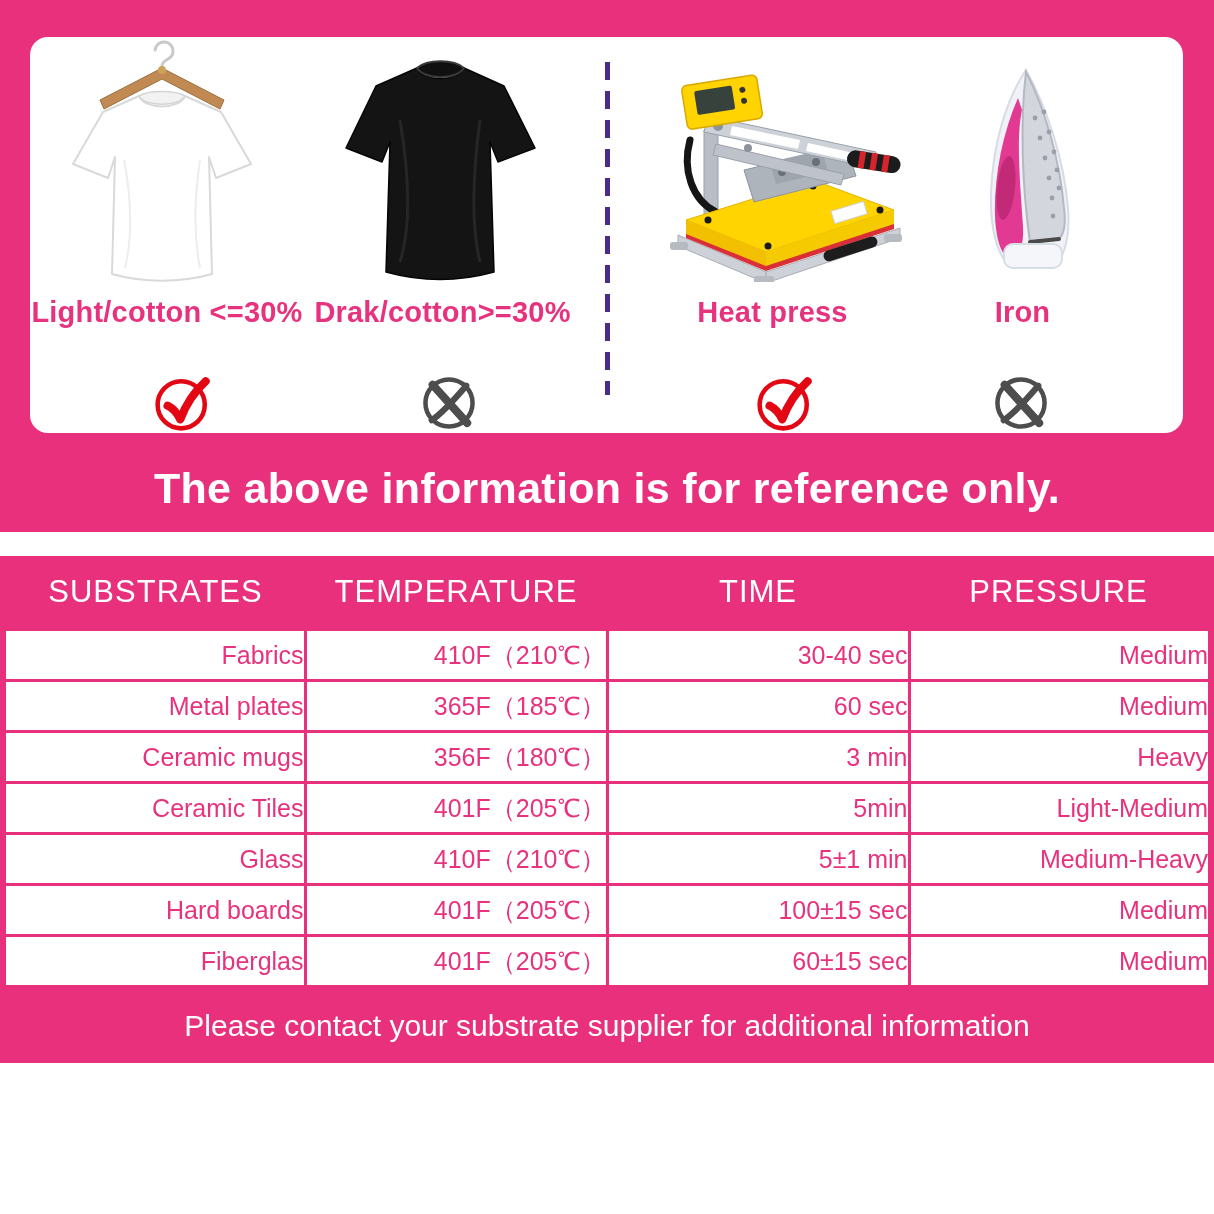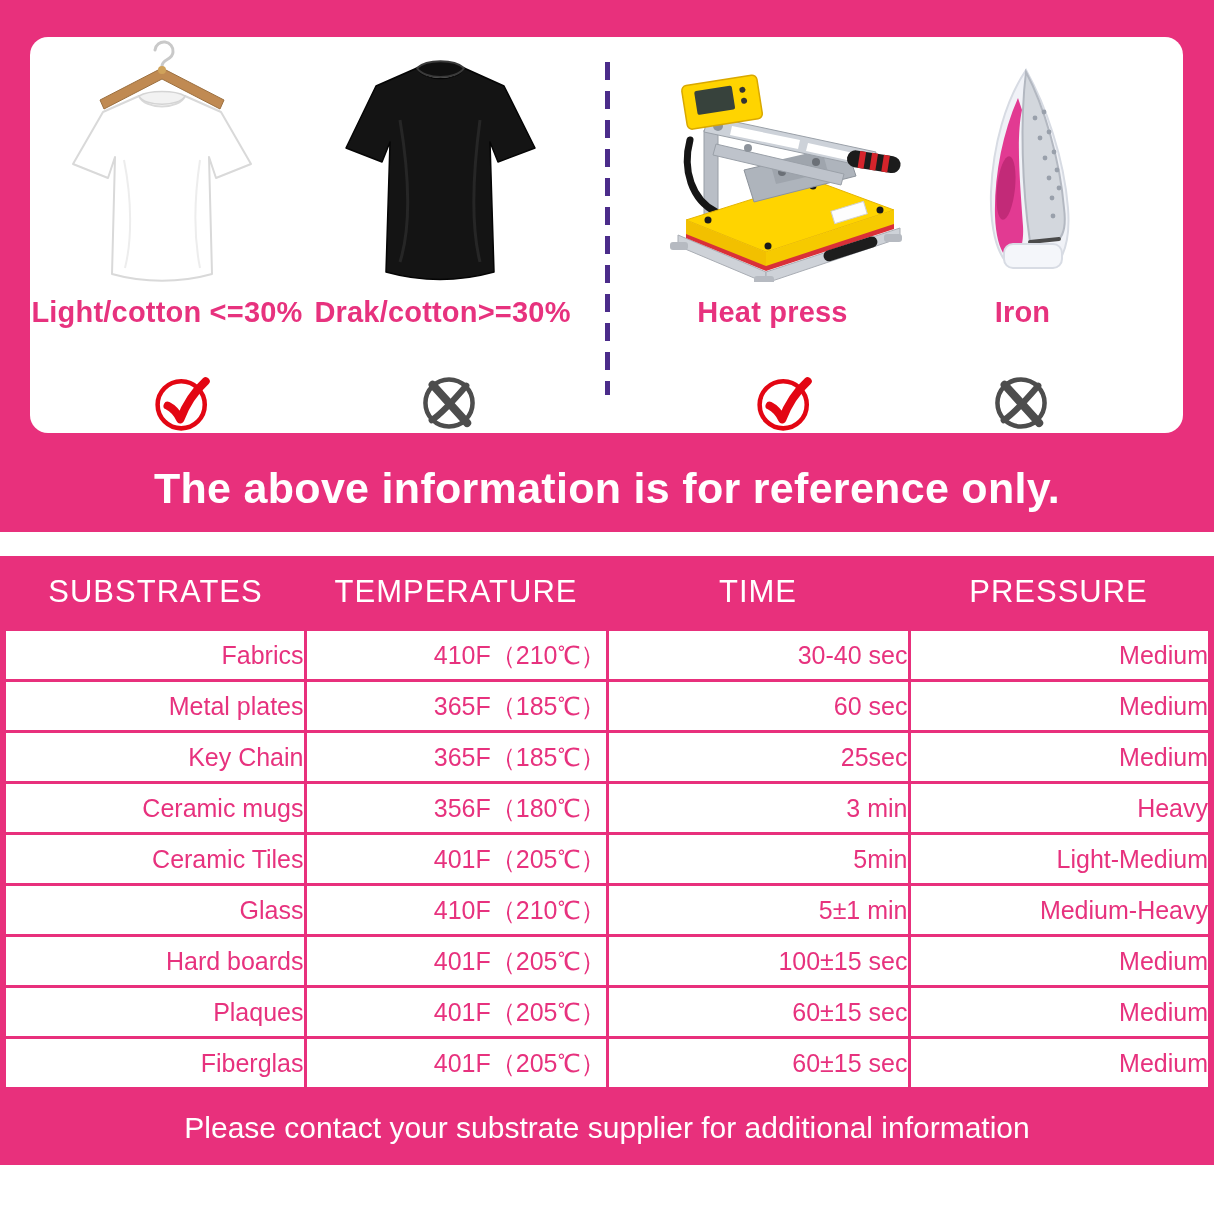--- a/index.html
+++ b/index.html
@@ -197,26 +197,20 @@
           <td>30-40 sec</td>
           <td>Medium</td>
         </tr>
         <tr>
           <td>Metal plates</td>
           <td>365F（185℃）</td>
           <td>60 sec</td>
           <td>Medium</td>
         </tr>
         <tr>
-          <td>Key Chain</td>
-          <td>365F（185℃）</td>
-          <td>25sec</td>
-          <td>Medium</td>
-        </tr>
-        <tr>
           <td>Ceramic mugs</td>
           <td>356F（180℃）</td>
           <td>3 min</td>
           <td>Heavy</td>
         </tr>
         <tr>
           <td>Ceramic Tiles</td>
           <td>401F（205℃）</td>
           <td>5min</td>
           <td>Light-Medium</td>
@@ -227,26 +221,20 @@
           <td>5±1 min</td>
           <td>Medium-Heavy</td>
         </tr>
         <tr>
           <td>Hard boards</td>
           <td>401F（205℃）</td>
           <td>100±15 sec</td>
           <td>Medium</td>
         </tr>
         <tr>
-          <td>Plaques</td>
-          <td>401F（205℃）</td>
-          <td>60±15 sec</td>
-          <td>Medium</td>
-        </tr>
-        <tr>
           <td>Fiberglas</td>
           <td>401F（205℃）</td>
           <td>60±15 sec</td>
           <td>Medium</td>
         </tr>
       </tbody>
   </table>
 
   <div class="footer-banner">Please contact your substrate supplier for additional information</div>
 

